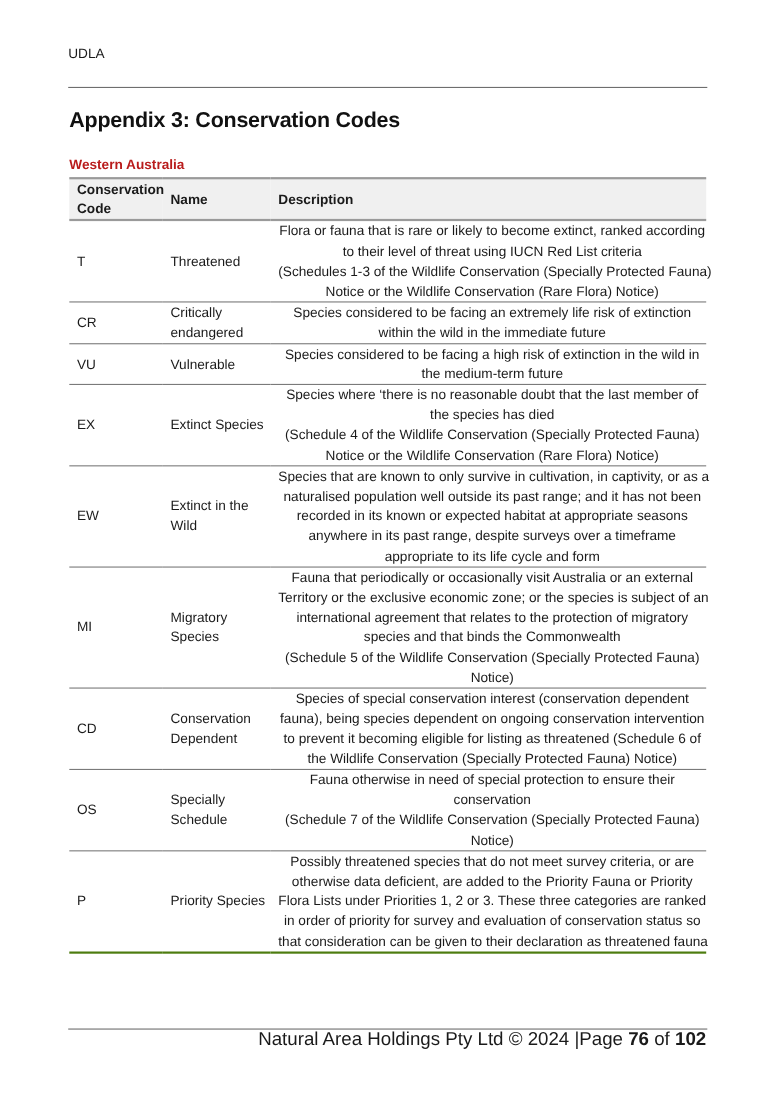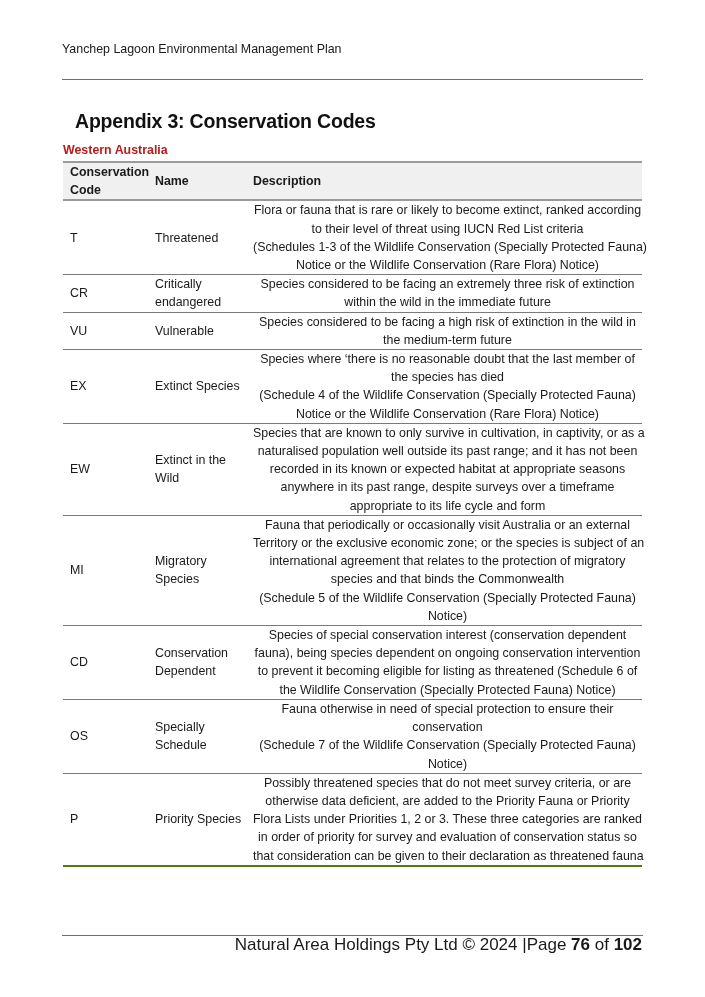--- a/index.html
+++ b/index.html
@@ -10,21 +10,21 @@
   }
   .running-header {
     position: absolute; left: 62px; top: 40px; width: 580px;
     font-size: 12.4px; line-height: 18.5px; color: #1a1a1a;
   }
   .header-rule {
     position: absolute; left: 62px; top: 79px; width: 581px; height: 0;
     border-top: 1px solid #6e6e6e;
   }
   .page-title {
-    position: absolute; left: 63px; top: 98px; margin: 12px;
+    position: absolute; left: 63px; top: 98px; margin: 0;
     font-size: 19.5px; font-weight: bold; letter-spacing: -0.2px; color: #111;
   }
   .section-heading {
     position: absolute; left: 63px; top: 143px;
     font-size: 12.4px; font-weight: bold; color: #b91c1c;
   }
   table.codes {
     position: absolute; left: 63px; top: 161px; width: 579px;
     border-collapse: collapse; table-layout: fixed;
     font-size: 12.4px; line-height: 18.2px; color: #1a1a1a;
@@ -52,21 +52,21 @@
   .footer {
     position: absolute; right: 63px; top: 936px;
     font-size: 17px; line-height: 18px; color: #1a1a1a; white-space: nowrap;
   }
   .footer b { font-weight: bold; }
 </style>
 </head>
 <body>
 
 <div class="running-header">
-  <div>Yanchep Lagoon Environmental Management Plan</div>
+  <div>UDLA</div>
 </div>
 <div class="header-rule"></div>
 
 <h1 class="page-title">Appendix 3: Conservation Codes</h1>
 
 <div class="section-heading">Western Australia</div>
 
 <table class="codes">
   <colgroup>
       <col class="c1">
@@ -96,21 +96,21 @@
           <span class="desc-line">Notice or the Wildlife Conservation (Rare Flora) Notice)</span>
         </td>
       </tr>
       <tr>
         <td>CR</td>
         <td>
           <span class="desc-line">Critically</span>
           <span class="desc-line">endangered</span>
         </td>
         <td class="desc">
-          <span class="desc-line">Species considered to be facing an extremely three risk of extinction</span>
+          <span class="desc-line">Species considered to be facing an extremely life risk of extinction</span>
           <span class="desc-line">within the wild in the immediate future</span>
         </td>
       </tr>
       <tr>
         <td>VU</td>
         <td>
           <span class="desc-line">Vulnerable</span>
         </td>
         <td class="desc">
           <span class="desc-line">Species considered to be facing a high risk of extinction in the wild in</span>

